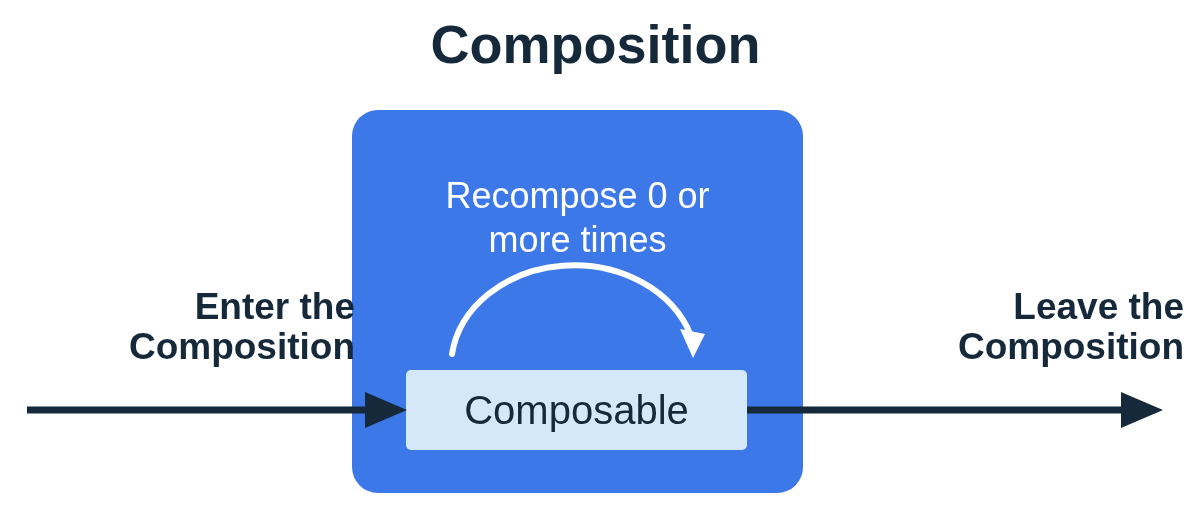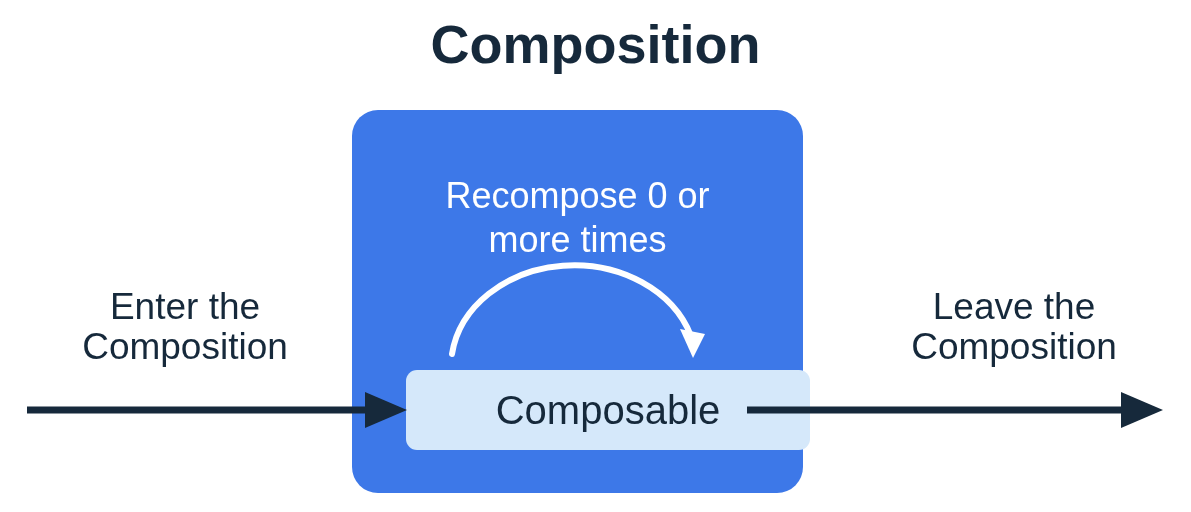--- a/index.html
+++ b/index.html
@@ -47,42 +47,43 @@
     font-size: 36px;
     line-height: 44px;
     color: var(--arrow-white, #FFFFFF);
     white-space: pre-line;
     margin-top: 28px;
   }
   .composable-box {
     position: absolute;
     left: 54px;
     top: 260px;
-    width: 404px;
+    width: 341px;
     height: 80px;
     background: var(--light-blue, #D5E8FA);
-    border-radius: 11px;
+    border-radius: 5px;
     display: flex;
     align-items: center;
     justify-content: center;
   }
   .composable-label {
     font-size: 40px;
     line-height: 40px;
     color: var(--navy, #16293B);
   }
   .flow-label {
     position: absolute;
     top: 287px;
     width: 340px;
-    text-align: center;
+    text-align: right;
     font-size: 37px;
     line-height: 40px;
     color: var(--navy, #16293B);
     white-space: pre-line;
+    font-weight: bold;
   }
   .flow-label.left  { left: 15px; }
   .flow-label.right { left: 844px; }
   .overlay {
     position: absolute;
     left: 0;
     top: 0;
     width: 1191px;
     height: 512px;
     pointer-events: none;

